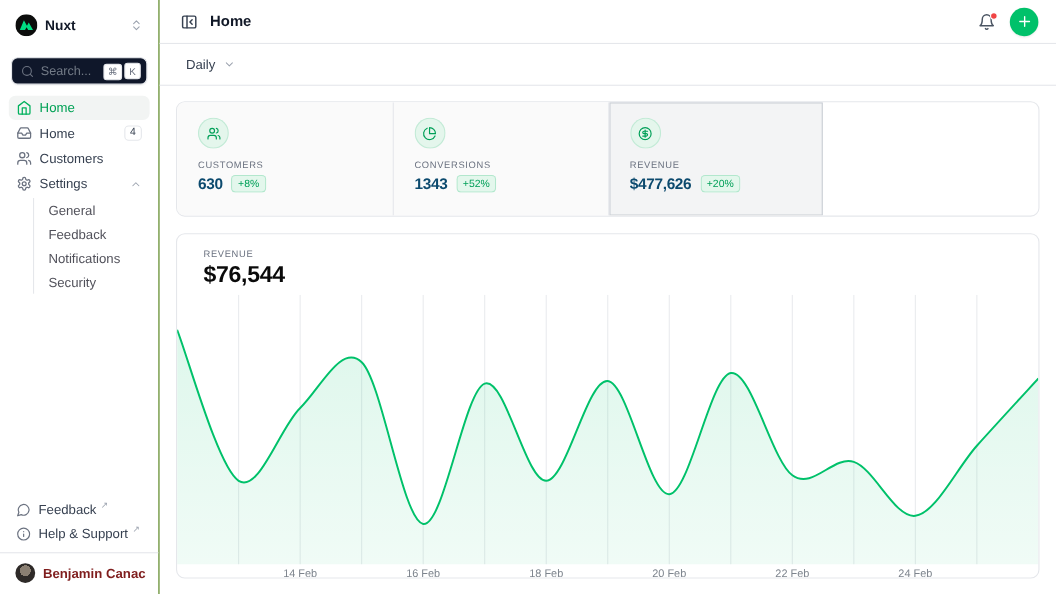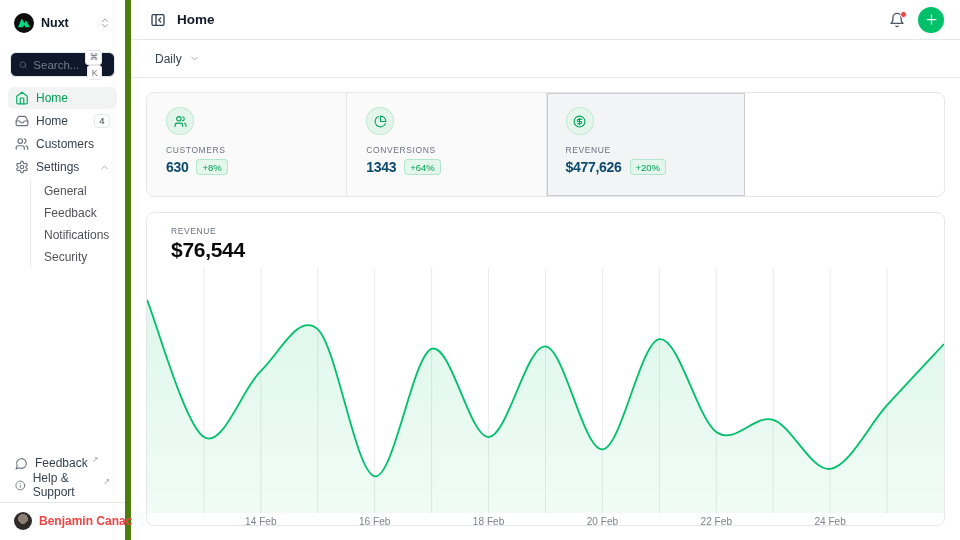--- a/index.html
+++ b/index.html
@@ -6,21 +6,21 @@
   html,body { width: 960px; height: 540px; overflow: hidden; }
   body {
     font-family: "Liberation Sans", "DejaVu Sans", sans-serif;
     background: #fff; color: #18181b; font-size: 12px;
     -webkit-font-smoothing: antialiased;
   }
   .app { display: flex; width: 960px; height: 540px; }
 
   
   .sidebar {
-    width: 131px; height: 100%; border-right: 6px solid #4d7c0f;
+    width: 145px; height: 100%; border-right: 1px solid #4d7c0f;
     display: flex; flex-direction: column; background: #fff; flex-shrink: 0;
   }
   .sb-top { padding: 8px; flex: 1 1 auto; display: flex; flex-direction: column; min-height: 0; }
   .workspace { display: flex; align-items: center; gap: 7px; padding: 5px 6px; border-radius: 6px; cursor: pointer; }
   .workspace .ws-name { font-weight: bold; font-size: 12.5px; color: #111827; flex: 1; }
   .logo-badge { width: 20px; height: 20px; display: block; }
   .muted-ic { color: #9ca3af; }
   .search-box {
     margin: 14px 2px 10px 2px; height: 25px; border: 1px solid #e5e7eb; border-radius: 6px;
     display: flex; align-items: center; gap: 6px; padding: 0 5px 0 8px; background: #0f172a;
@@ -54,21 +54,21 @@
   .sb-footer { padding: 6px 8px 0 8px; }
   .foot-link { display: flex; align-items: center; gap: 7px; height: 22px; padding: 0 7px; border-radius: 6px; color: #374151; font-size: 12px; font-weight: 500; cursor: pointer; }
   .foot-link .n-ic { color: #6b7280; }
   .ext-arrow { color: #9ca3af; font-size: 8px; align-self: flex-start; margin: 3px 0 0 -3px; }
   .sb-user-wrap { border-top: 1px solid #e5e7eb; margin-top: 6px; padding: 7px 8px 8px 8px; }
   .user-row { display: flex; align-items: center; gap: 7px; padding: 2px 6px; border-radius: 6px; cursor: pointer; }
   .avatar {
     width: 18px; height: 18px; border-radius: 50%; flex-shrink: 0;
     background: radial-gradient(circle at 50% 38%, #8a7f72 0 34%, #2e2a28 35% 100%);
   }
-  .user-name { font-weight: bold; font-size: 12px; color: #ef4444; flex: 1; white-space: nowrap; }
+  .user-name { font-weight: bold; font-size: 12px; color: #7f1d1d; flex: 1; white-space: nowrap; }
 
   
   .main { flex: 1; display: flex; flex-direction: column; min-width: 0; }
   .topbar { height: 40px; border-bottom: 1px solid #e5e7eb; display: flex; align-items: center; padding: 0 16px; flex-shrink: 0; }
   .topbar-left { display: flex; align-items: center; gap: 8px; flex: 1; }
   .icon-btn { background: none; border: none; padding: 3px; border-radius: 5px; color: #4b5563; cursor: pointer; display: flex; align-items: center; position: relative; }
   .page-title { font-size: 13.5px; font-weight: bold; color: #111827; }
   .topbar-right { display: flex; align-items: center; gap: 10px; }
   .notif-dot { position: absolute; top: 2px; right: 1px; width: 7px; height: 7px; border-radius: 50%; background: #f04444; border: 1.5px solid #fff; }
   .plus-btn {
@@ -275,21 +275,21 @@
         <div class="stat-card">
           <div class="stat-ic-wrap">
               <svg width="13" height="13" viewBox="0 0 24 24" fill="none" stroke="currentColor" stroke-width="2" stroke-linecap="round" stroke-linejoin="round">
                 <path d="M21.21 15.89A10 10 0 1 1 8 2.83"></path>
                 <path d="M22 12A10 10 0 0 0 12 2v10z"></path>
               </svg>
             </div>
           <div class="stat-label">CONVERSIONS</div>
           <div class="stat-value-row">
             <span class="stat-value">1343</span>
-            <span class="delta-badge">+64%</span>
+            <span class="delta-badge">+52%</span>
           </div>
         </div>
         <div class="stat-card selected">
           <div class="stat-ic-wrap">
               <svg width="13" height="13" viewBox="0 0 24 24" fill="none" stroke="currentColor" stroke-width="2" stroke-linecap="round" stroke-linejoin="round">
                 <circle cx="12" cy="12" r="10"></circle>
                 <path d="M16 8h-6a2 2 0 1 0 0 4h4a2 2 0 1 1 0 4H8"></path>
                 <path d="M12 18V6"></path>
               </svg>
             </div>

